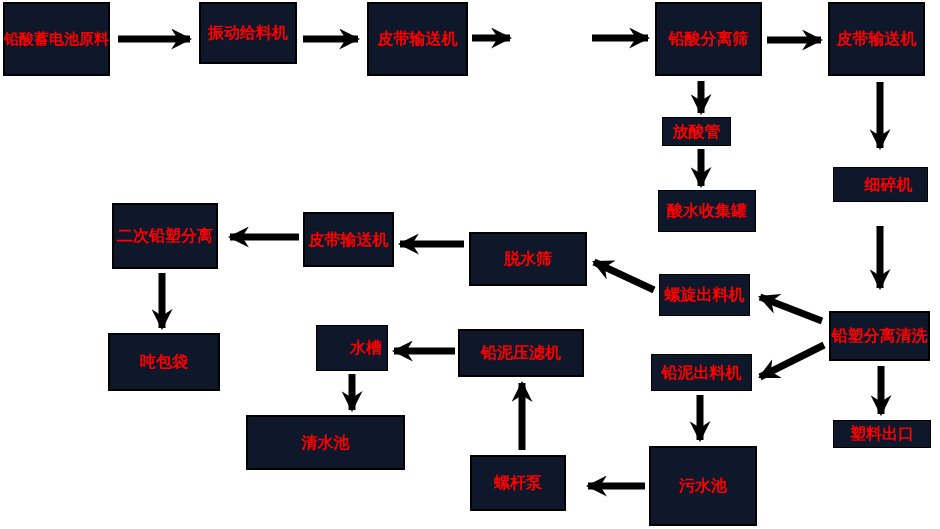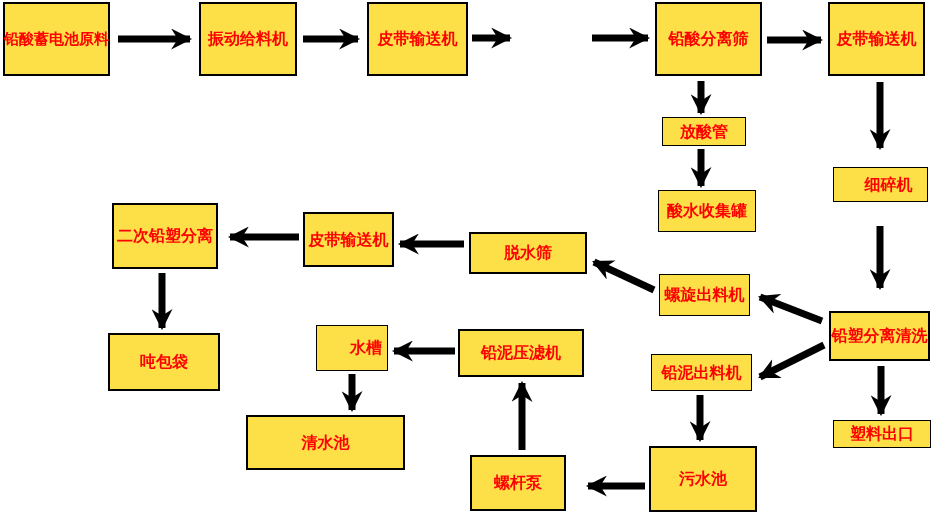--- a/index.html
+++ b/index.html
@@ -7,21 +7,21 @@
     position:relative;
     width:940px;height:529px;
     background:#ffffff;
     font-family:"DejaVu Sans","Liberation Sans",sans-serif;
     overflow:hidden;
   }
   .node{
     position:absolute;
     box-sizing:border-box;
     border:2px solid #000000;
-    background:#fde047;
+    background:#0f172a;
     color:#ff0000;
     font-weight:bold;
     font-size:16px;
     display:flex;
     align-items:center;
     justify-content:center;
     text-align:center;
     white-space:nowrap;
     line-height:1.1;
     z-index:2;
@@ -62,34 +62,34 @@
     <line x1="299" y1="237" x2="230" y2="237" marker-end="url(#ah)"></line>
     <line x1="162" y1="273" x2="162" y2="328" marker-end="url(#ah)"></line>
     <line x1="700" y1="395" x2="700" y2="440" marker-end="url(#ah)"></line>
     <line x1="645" y1="486" x2="588" y2="486" marker-end="url(#ah)"></line>
     <line x1="522" y1="450" x2="522" y2="383" marker-end="url(#ah)"></line>
     <line x1="455" y1="351" x2="394" y2="351" marker-end="url(#ah)"></line>
     <line x1="352" y1="374" x2="352" y2="410" marker-end="url(#ah)"></line>
   </svg>
 
   <div class="node fs15" style="left:3px;   top:2px;   width:107px; height:74px;">铅酸蓄电池原料</div>
-  <div class="node" style="left:199px; top:2px;   width:98px;  height:74px;">振动给料机</div>
+  <div class="node" style="left:199px; top:2px;   width:98px;  height:62px;">振动给料机</div>
   <div class="node" style="left:367px; top:2px;   width:101px; height:74px;">皮带输送机</div>
   <div class="node" style="left:655px; top:2px;   width:107px; height:74px;">铅酸分离筛</div>
   <div class="node" style="left:828px; top:2px;   width:97px;  height:74px;">皮带输送机</div>
-  <div class="node thin" style="left:662px; top:117px; width:84px;  height:29px;">放酸管</div>
+  <div class="node thin" style="left:662px; top:117px; width:69px;  height:29px;">放酸管</div>
   <div class="node thin" style="left:658px; top:190px; width:98px;  height:42px;">酸水收集罐</div>
   <div class="node thin" style="left:833px; top:167px; width:95px;  height:35px;padding-left:16px;">细碎机</div>
   <div class="node" style="left:829px; top:311px; width:101px; height:50px;">铅塑分离清洗</div>
   <div class="node thin" style="left:659px; top:274px; width:91px;  height:42px;">螺旋出料机</div>
   <div class="node thin" style="left:651px; top:354px; width:101px; height:37px;">铅泥出料机</div>
-  <div class="node" style="left:469px; top:232px; width:118px; height:42px;text-align:center;">脱水筛</div>
+  <div class="node" style="left:469px; top:232px; width:118px; height:54px;text-align:center;">脱水筛</div>
   <div class="node" style="left:303px; top:212px; width:91px;  height:55px;">皮带输送机</div>
   <div class="node" style="left:112px; top:203px; width:106px; height:66px;">二次铅塑分离</div>
   <div class="node" style="left:108px; top:333px; width:112px; height:58px;">吨包袋</div>
   <div class="node thin" style="left:316px; top:325px; width:72px;  height:46px;padding-left:28px;">水槽</div>
   <div class="node" style="left:246px; top:415px; width:159px; height:55px;">清水池</div>
   <div class="node" style="left:458px; top:329px; width:126px; height:48px;">铅泥压滤机</div>
   <div class="node" style="left:470px; top:455px; width:96px; height:56px;">螺杆泵</div>
-  <div class="node" style="left:649px; top:446px; width:108px; height:66px;">污水池</div>
+  <div class="node" style="left:649px; top:446px; width:108px; height:80px;">污水池</div>
   <div class="node thin" style="left:833px; top:420px; width:98px;  height:28px;">塑料出口</div>
 
 </div>
 
 </body></html>

